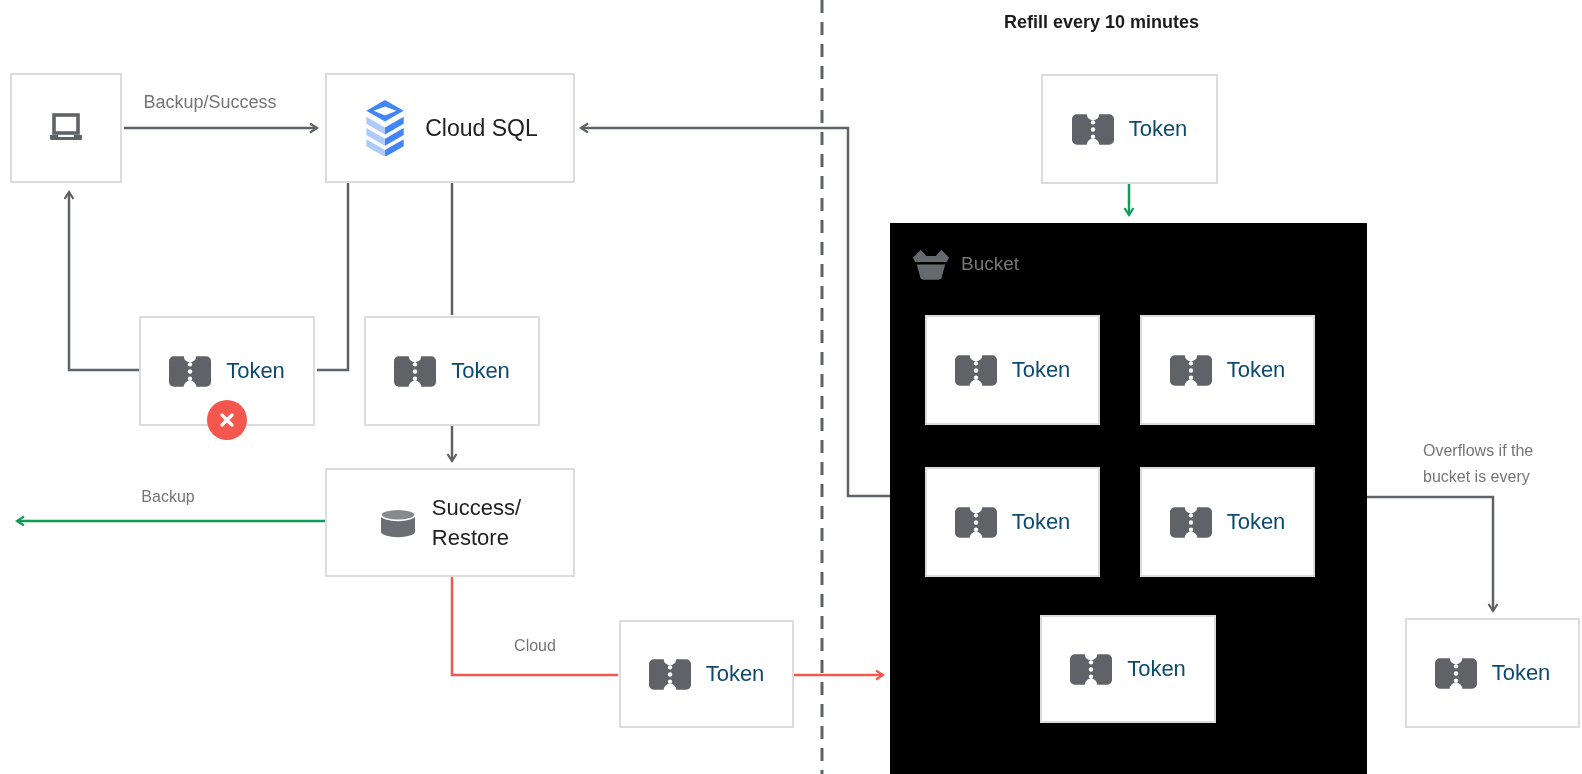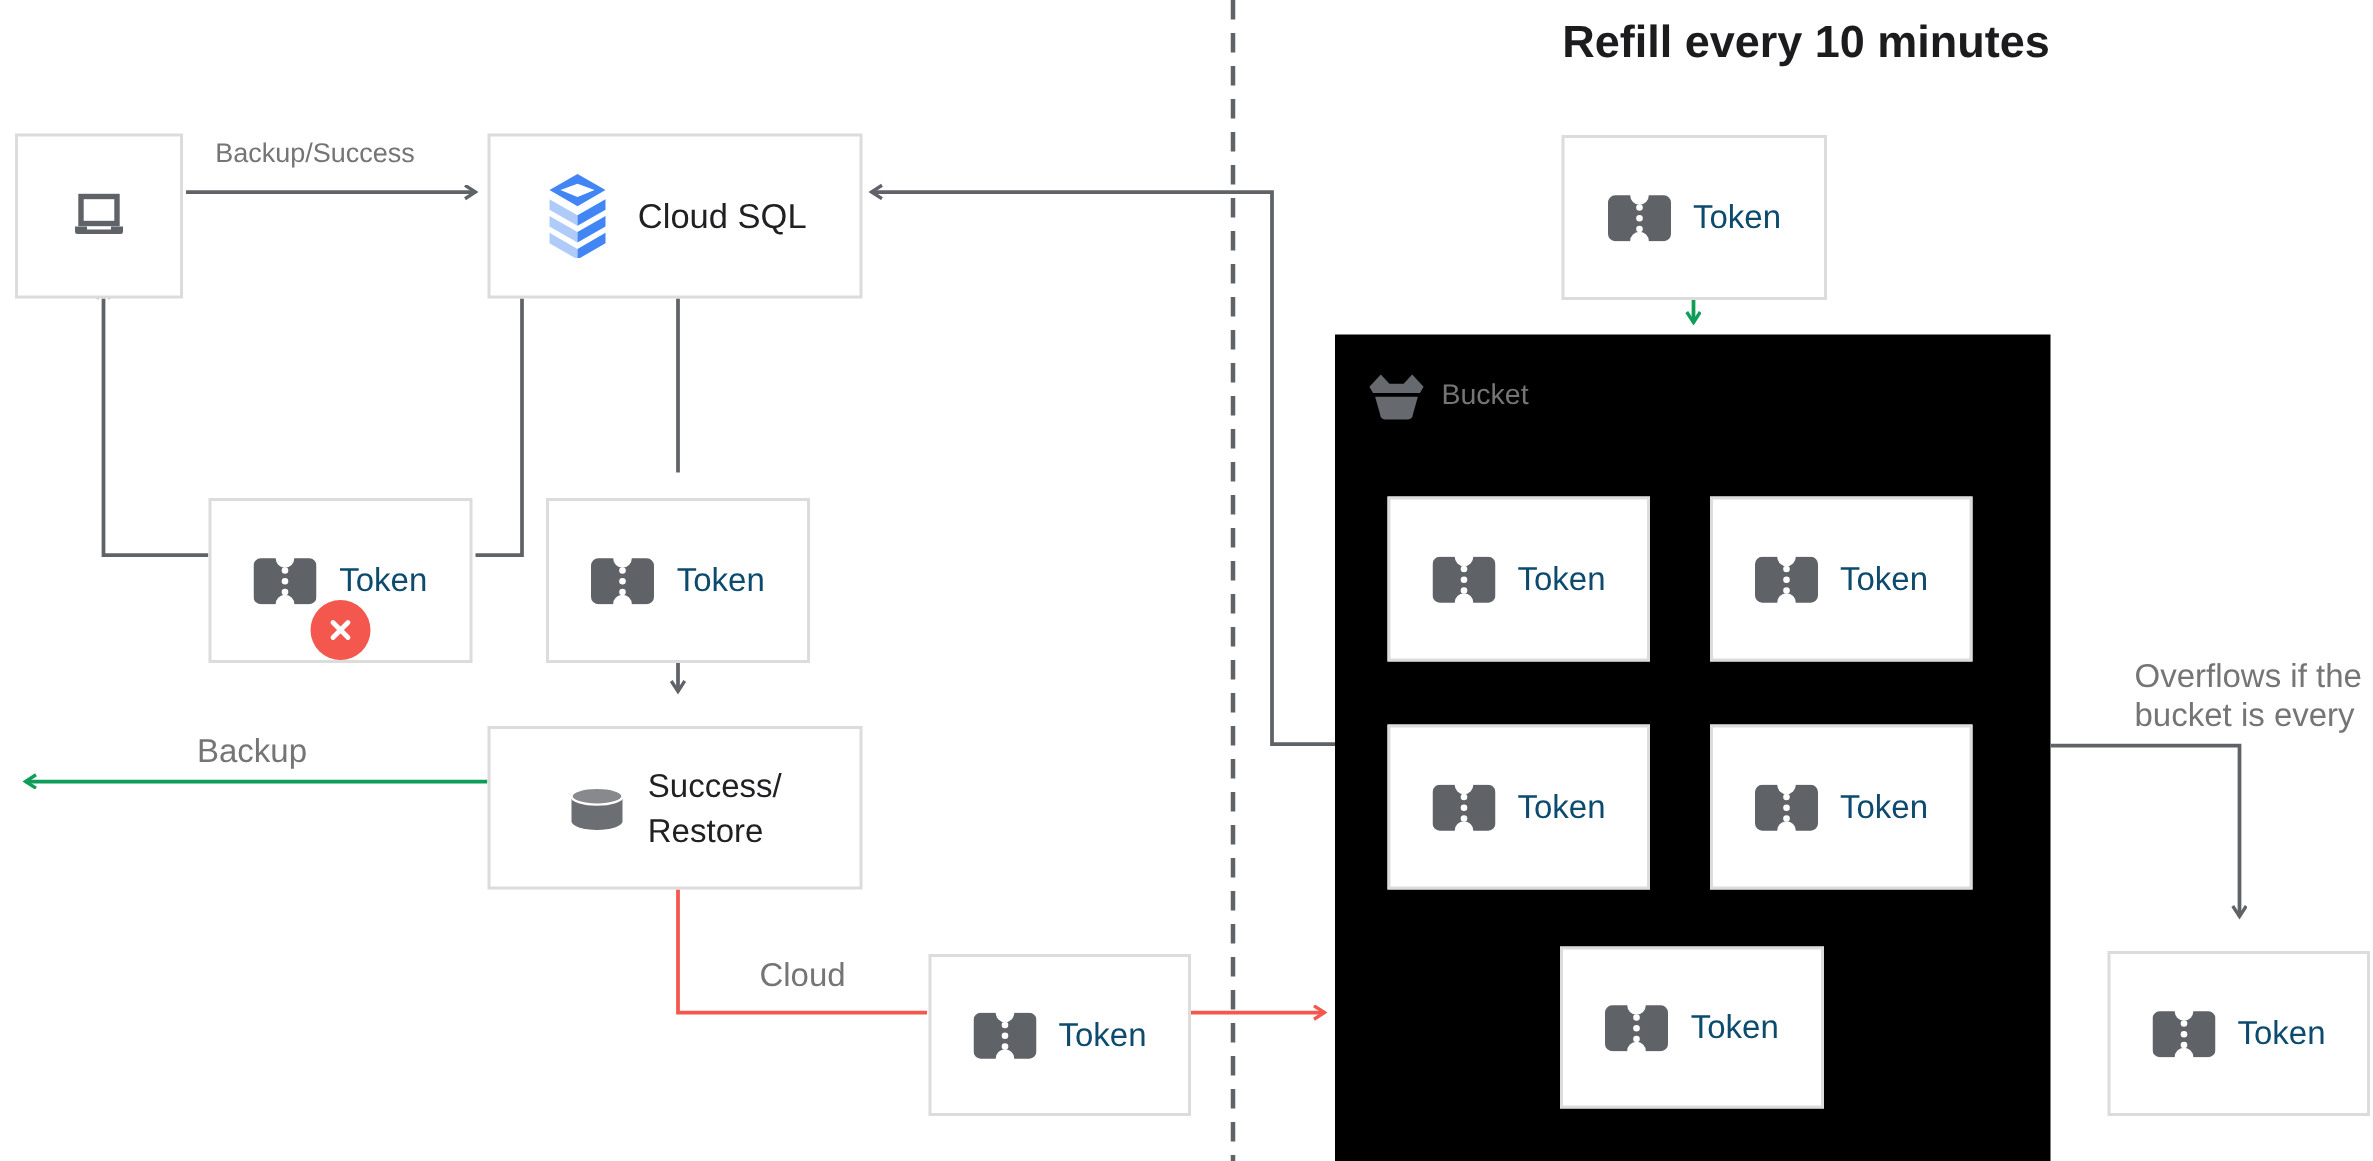--- a/index.html
+++ b/index.html
@@ -9,28 +9,28 @@
   }
   #connectors{position:absolute;left:0;top:0;width:1582px;height:774px;z-index:2;pointer-events:none;}
   .bucket{
     position:absolute;left:890px;top:223px;width:477px;height:597px;
     background:#000000;z-index:1;text-decoration:underline;
   }
   .bucket-header{position:absolute;left:22px;top:24px;display:flex;align-items:center;gap:11px;}
   .bucket-header .lbl{font-size:19px;color:#757575;}
   .box{
     position:absolute;background:#ffffff;border:2px solid #dcdcdc;box-sizing:border-box;
-    display:flex;align-items:center;justify-content:center;z-index:3;margin-top:16px;
+    display:flex;align-items:center;justify-content:center;z-index:3;
   }
   .token .tk-label{font-size:22px;color:#0c4a6e;margin-left:15px;}
   .icon{display:flex;align-items:center;justify-content:center;}
-  .edge-label{position:absolute;z-index:4;font-size:22px;color:#757575;}
+  .edge-label{position:absolute;z-index:4;font-size:16px;color:#757575;}
   .title{
-    position:absolute;left:1004px;top:12px;width:400px;text-align:center;z-index:4;
-    font-size:30px;font-weight:bold;color:#1c1c1e;
+    position:absolute;left:1004px;top:12px;width:400px;z-index:4;
+    font-size:18px;font-weight:bold;color:#1c1c1e;
   }
   .cs-text{font-size:23px;color:#212124;margin-left:17px;}
   .br-text{font-size:22px;color:#212124;margin-left:15px;line-height:30px;}
   .err-badge{
     position:absolute;left:207px;top:400px;width:40px;height:40px;border-radius:50%;
     background:#f4574d;z-index:5;display:flex;align-items:center;justify-content:center;
   }
 </style>
 </head>
 <body>

